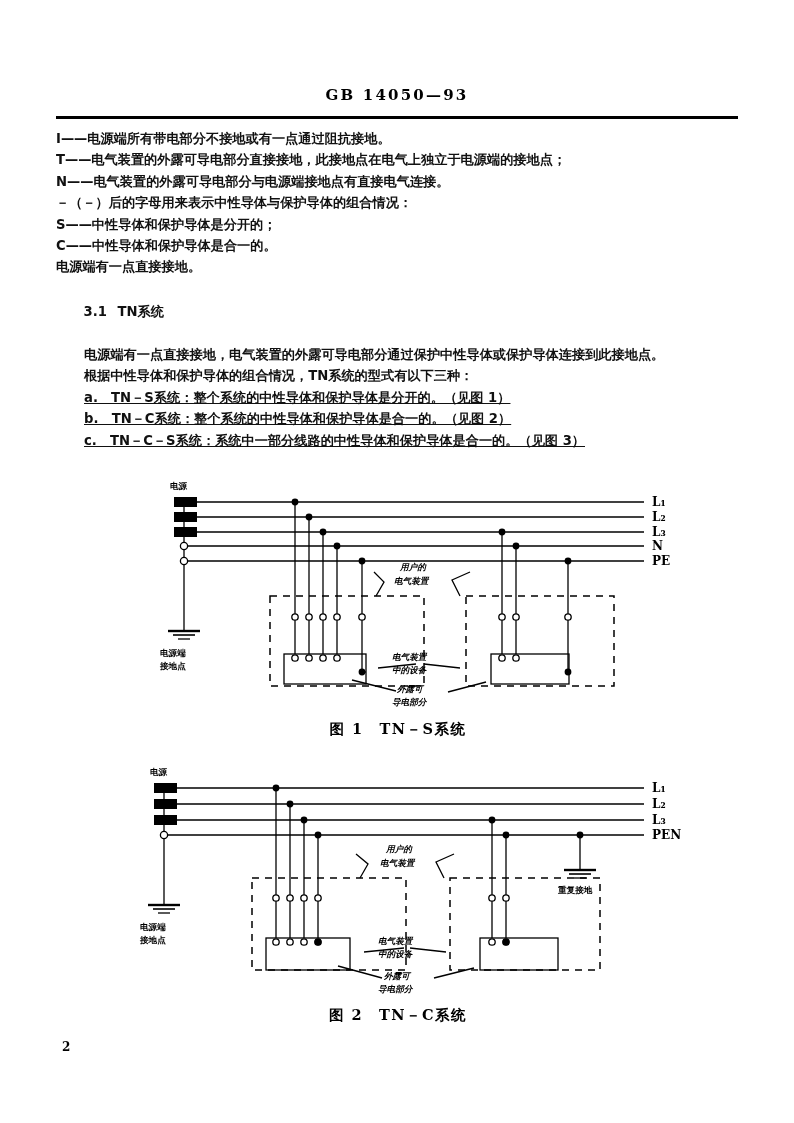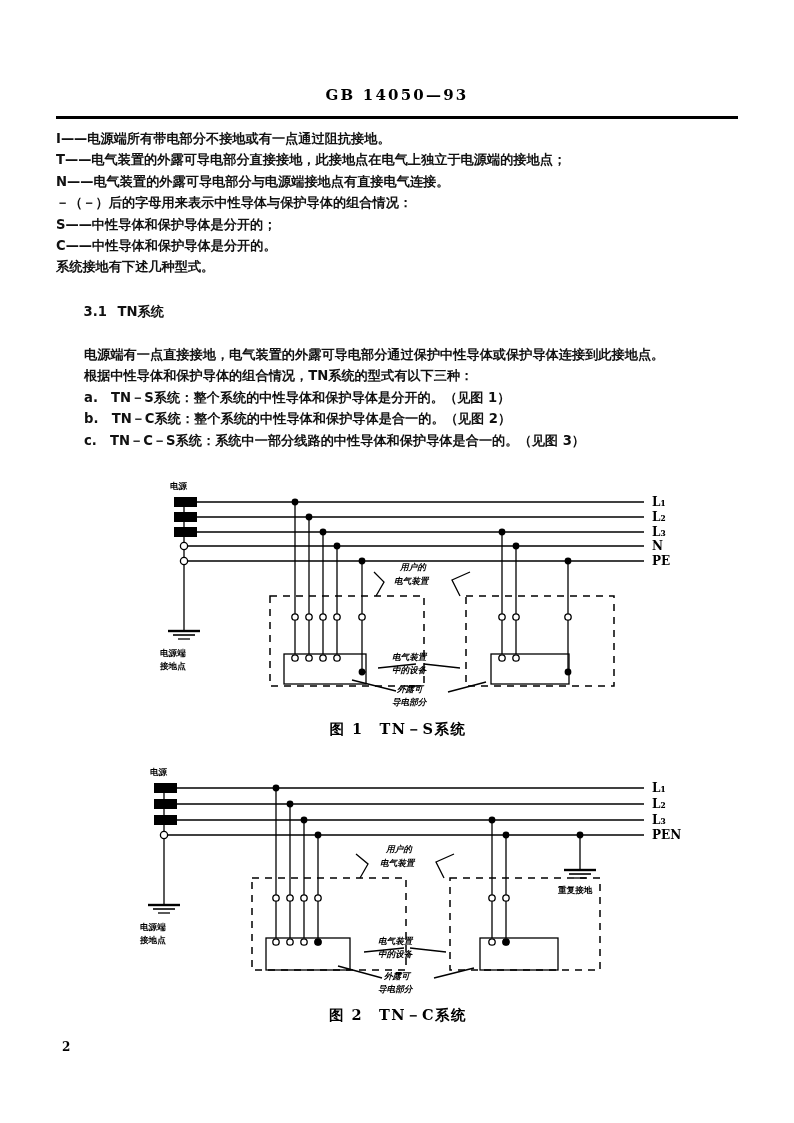--- a/index.html
+++ b/index.html
@@ -45,21 +45,21 @@
     left: 56px; top: 128px;
     width: 684px;
     font-family: "DejaVu Sans", "Liberation Sans", sans-serif;
     font-size: 13.2px;
     line-height: 21.4px;
     font-weight: bold;
     color: #111;
   }
   .bodytext p { margin: 0; white-space: pre-wrap; }
   .ind1 { text-indent: 28px; }
-  .ind2 { padding-left: 28px; }
+  .ind2 { padding-left: 28px; text-decoration: underline; }
   .sec-head { font-weight: bold; }
   .sec-num { display: inline-block; min-width: 34px; }
 
   
   .figure { position: absolute; }
   #figure-1 { left: 56px; top: 476px; width: 684px; height: 270px; }
   #figure-2 { left: 56px; top: 760px; width: 684px; height: 272px; }
   .figure svg { display: block; }
   .fig-caption {
     position: absolute;
@@ -94,22 +94,22 @@
 
   <div class="std-header">GB 14050—93</div>
   <div class="header-rule"></div>
 
   <div class="bodytext">
     <p>I——电源端所有带电部分不接地或有一点通过阻抗接地。</p>
     <p>T——电气装置的外露可导电部分直接接地，此接地点在电气上独立于电源端的接地点；</p>
     <p>N——电气装置的外露可导电部分与电源端接地点有直接电气连接。</p>
     <p>－（－）后的字母用来表示中性导体与保护导体的组合情况：</p>
     <p>S——中性导体和保护导体是分开的；</p>
-    <p>C——中性导体和保护导体是分开的。</p>
-    <p>系统接地有下述几种型式。</p>
+    <p>C——中性导体和保护导体是合一的。</p>
+    <p>电源端有一点直接接地。</p>
 
     <p class="sec-head" style="margin-top:2px;">
       <span class="sec-num">3.1</span><span>TN系统</span>
     </p>
 
     <p class="ind1">电源端有一点直接接地，电气装置的外露可导电部分通过保护中性导体或保护导体连接到此接地点。</p>
     <p class="ind1">根据中性导体和保护导体的组合情况，TN系统的型式有以下三种：</p>
     <p class="ind2">a.　TN－S系统：整个系统的中性导体和保护导体是分开的。（见图 1）</p>
     <p class="ind2">b.　TN－C系统：整个系统的中性导体和保护导体是合一的。（见图 2）</p>
     <p class="ind2">c.　TN－C－S系统：系统中一部分线路的中性导体和保护导体是合一的。（见图 3）</p>

